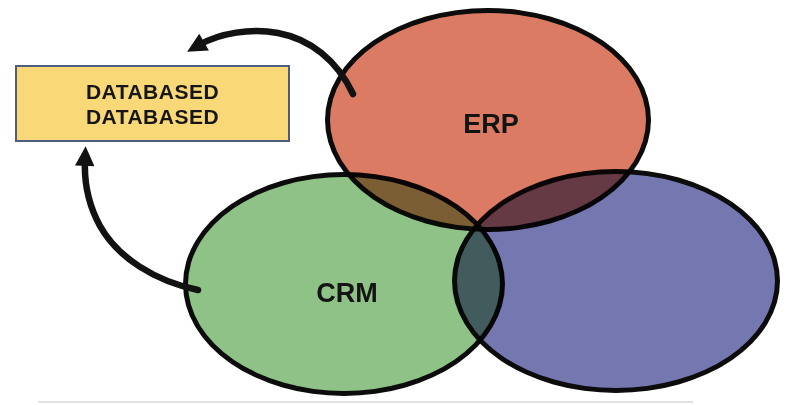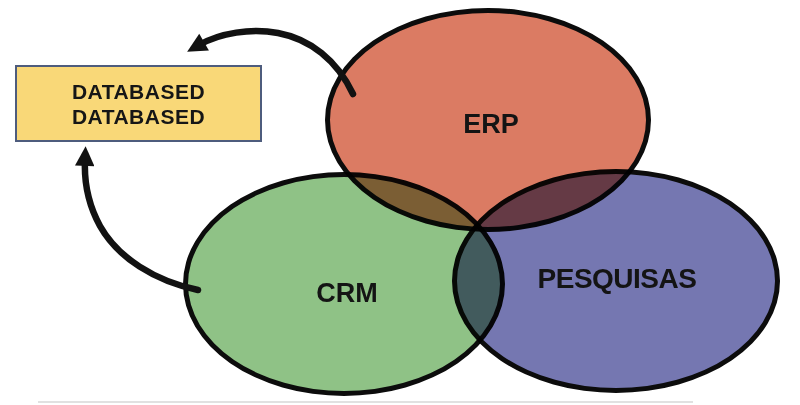--- a/index.html
+++ b/index.html
@@ -52,21 +52,21 @@
     fill: none;
     stroke: #121212;
     stroke-width: 6.5;
     stroke-linecap: round;
   }
 
   
   .db-box {
     position: absolute;
     left: 15px; top: 65px;
-    width: 247px; height: 77px;
+    width: 275px; height: 77px;
     box-sizing: border-box;
     border: 2px solid #4e5c7d;
     background: #f9d878;
     display: flex;
     flex-direction: column;
     align-items: center;
     justify-content: center;
     font-weight: 700;
     font-size: 21px;
     line-height: 25px;
@@ -100,21 +100,20 @@
       <marker id="ah" viewBox="0 0 10 10" refX="3" refY="5" markerWidth="3.4" markerHeight="3" orient="auto">
         <path d="M0,0 L10,5 L0,10 Z" fill="#121212"></path>
       </marker>
     </defs>
     <path class="arrow-path" marker-end="url(#ah)" d="M 353 94 C 337 60 310 39 278 33 C 251 28 220 33 199 45"></path>
     <path class="arrow-path" marker-end="url(#ah)" d="M 198 290 C 155 281 118 258 100 226 C 88 204 84 182 85 160"></path>
   </svg>
 
   <div class="set-label crm-label" style="color: rgb(20, 20, 20);">CRM</div>
   <div class="set-label erp-label" style="color: rgb(20, 20, 20);">ERP</div>
-  <div class="set-label pesq-label" style="color: rgb(20, 20, 20);">PESQUISAS</div>
 
   <div class="db-box" style="background-color: rgb(249, 216, 120); border-color: rgb(78, 92, 125); color: rgb(22, 22, 22);">
     <div>DATABASED</div>
     <div>DATABASED</div>
   </div>
 
   <div class="bottom-line"></div>
 
 </div>
 

